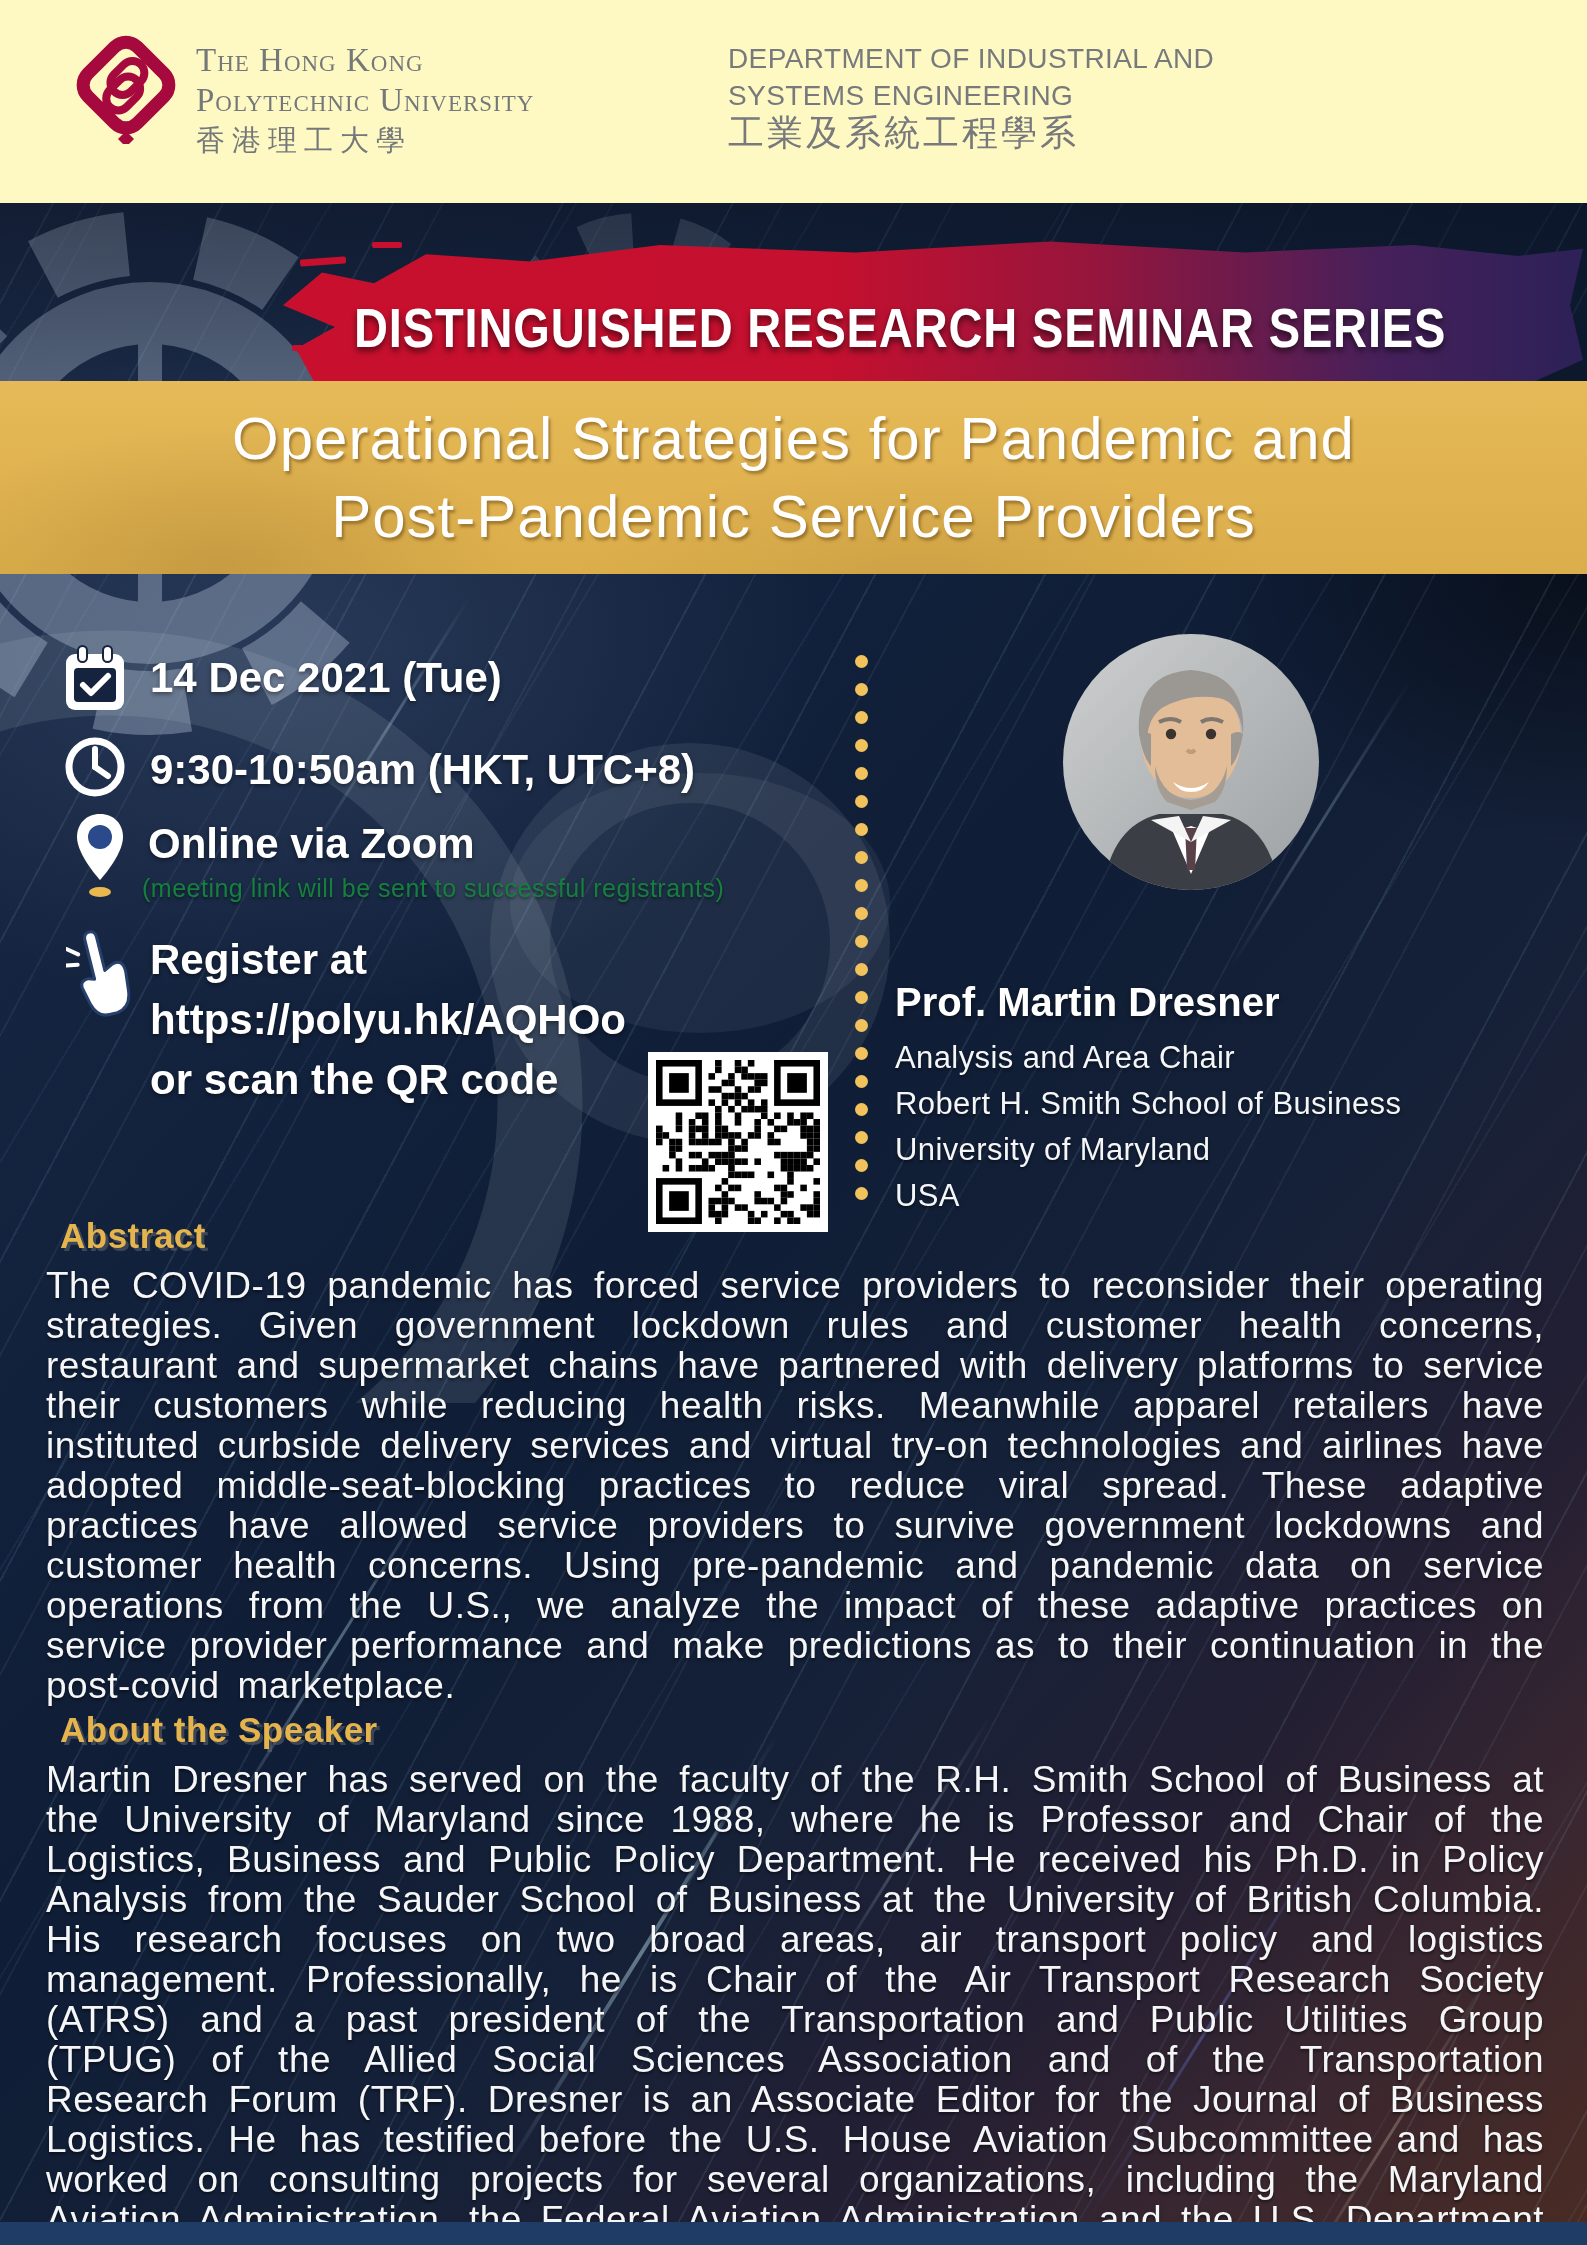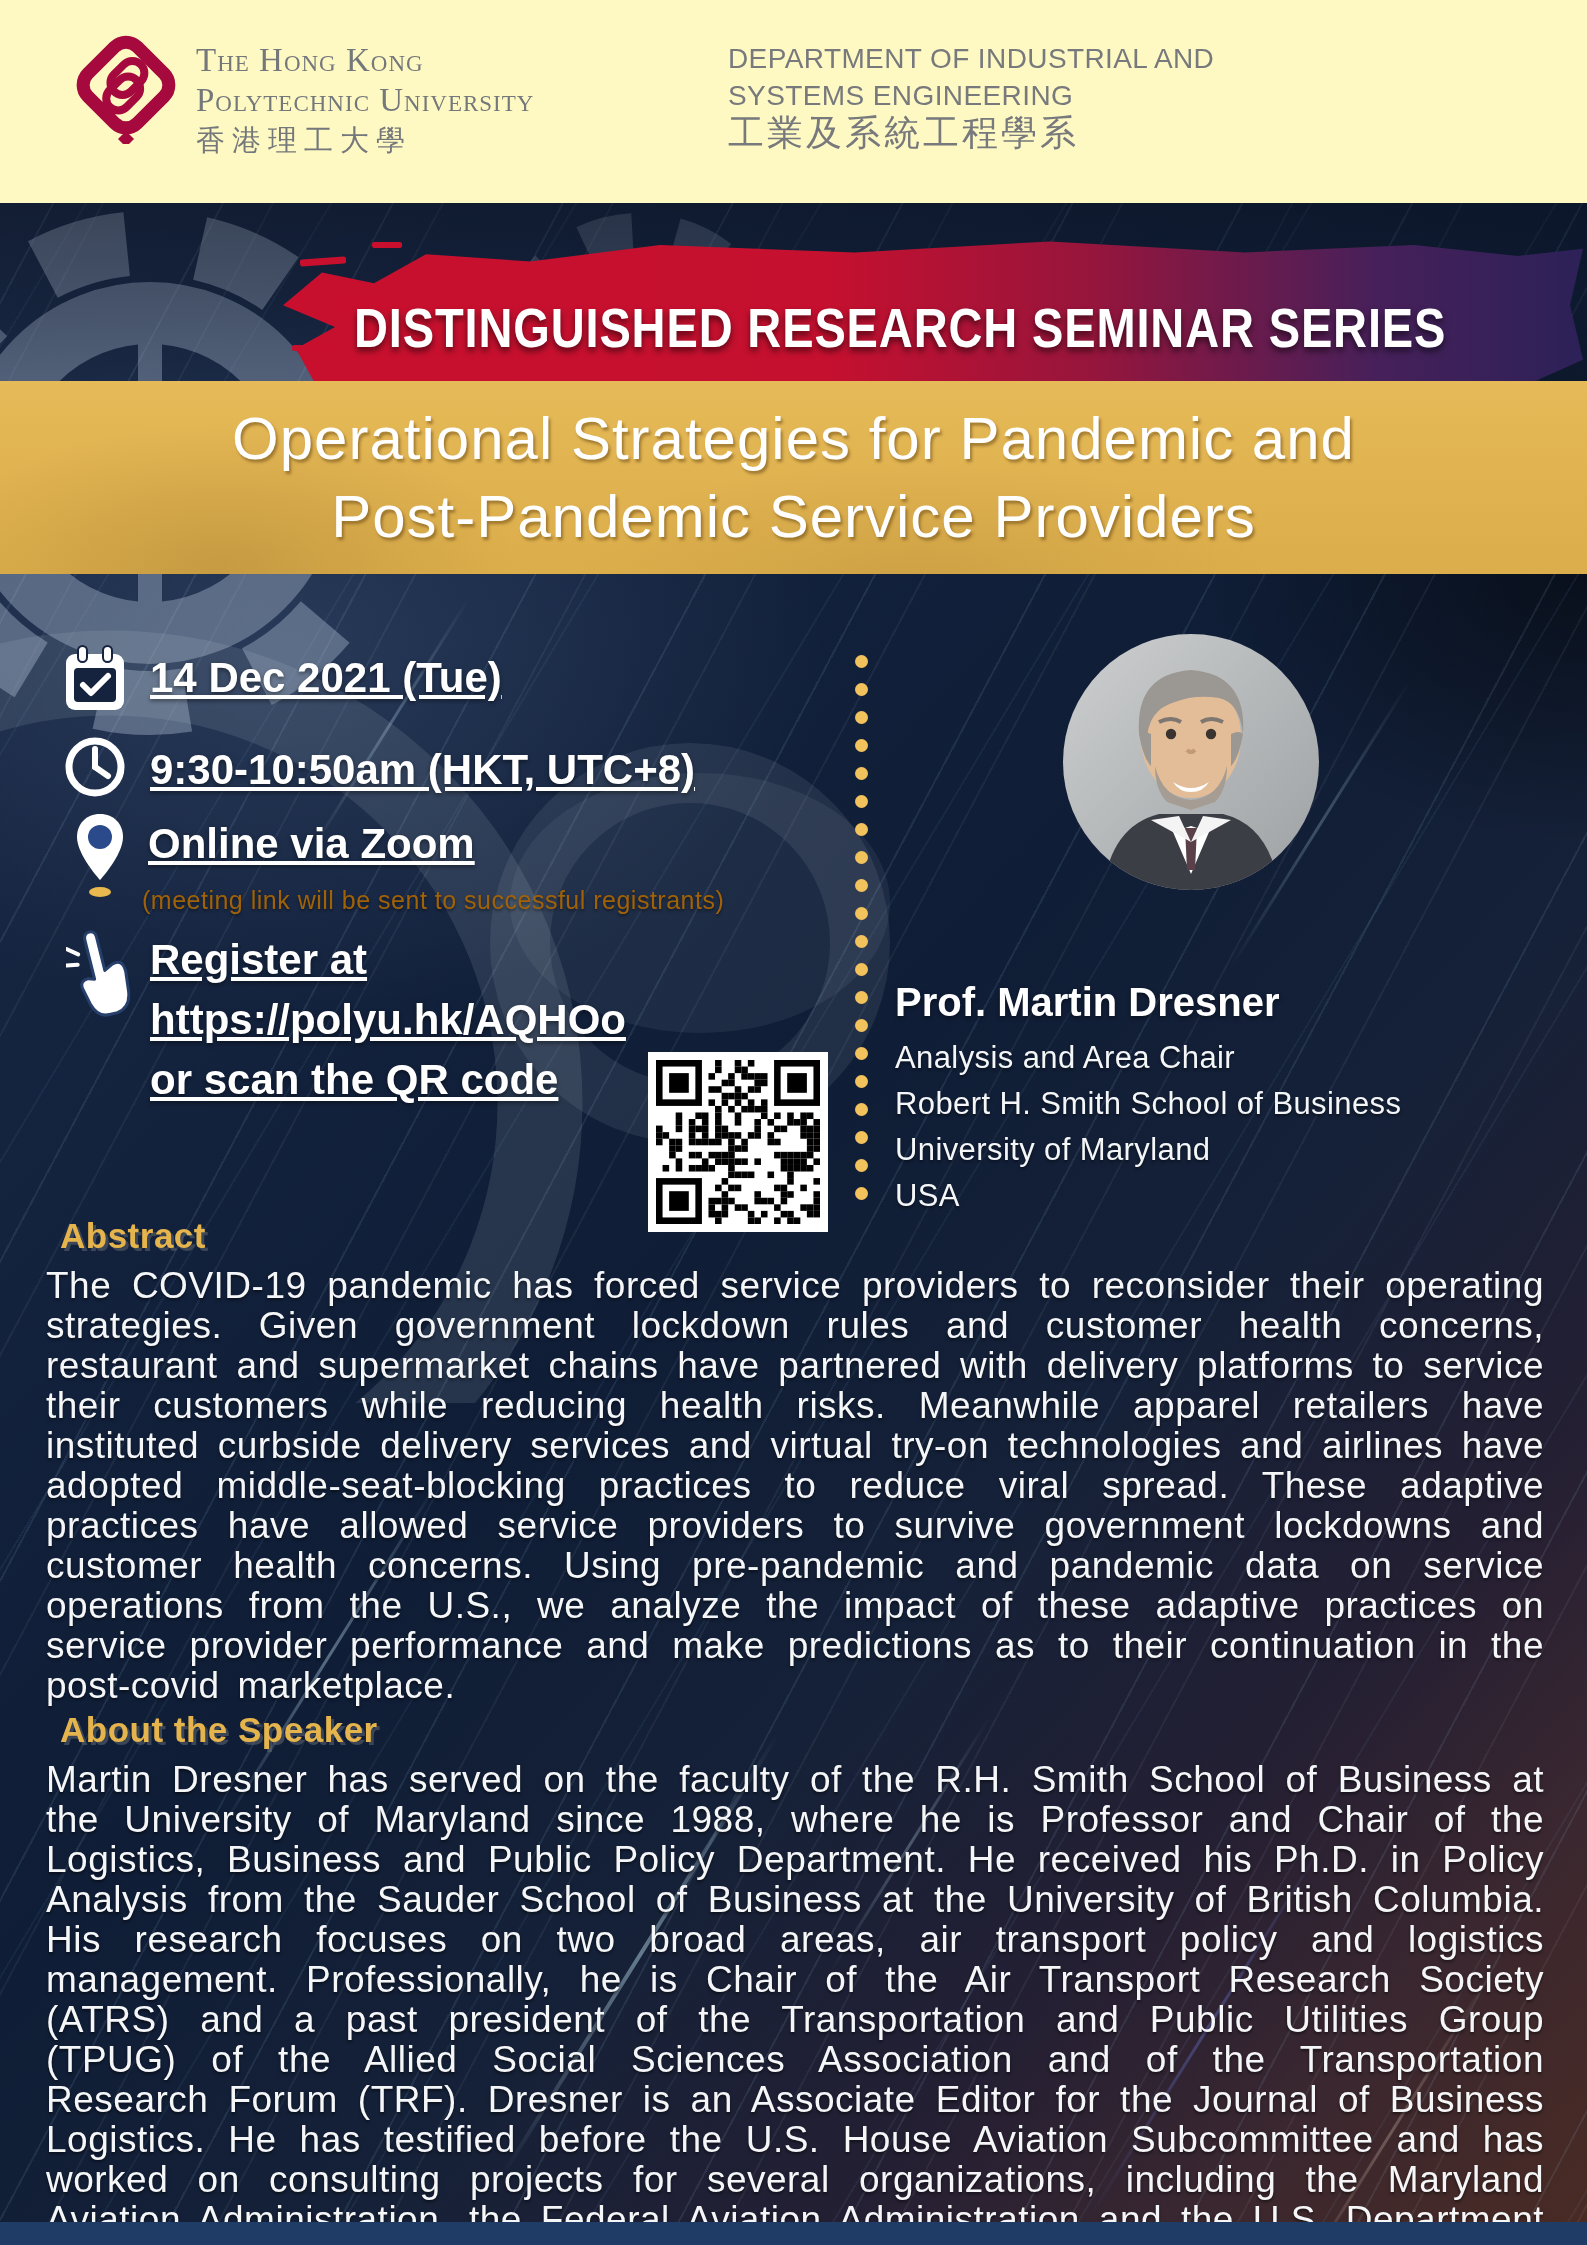--- a/index.html
+++ b/index.html
@@ -50,23 +50,23 @@
       background:radial-gradient(ellipse 420px 200px at 14% 95%, rgba(140,105,40,.28), transparent 70%),
                  radial-gradient(ellipse 500px 160px at 58% 100%, rgba(150,112,45,.20), transparent 70%);}
   .title{position:relative;width:100%;height:100%;display:flex;flex-direction:column;
       align-items:center;justify-content:center;gap:12px;}
   .title div{color:#ffffff;font-size:60px;letter-spacing:1px;line-height:66px;
       text-shadow:2px 3px 3px rgba(115,82,25,.6);white-space:nowrap;}
 
   
   .icon{position:absolute;z-index:4;}
   .ev-text{position:absolute;color:#ffffff;font-weight:bold;font-size:42px;white-space:nowrap;z-index:4;
-      text-shadow:0 2px 4px rgba(0,0,0,.45);text-decoration:underline;}
-  .ev-note{position:absolute;color:#a16207;font-size:25px;white-space:nowrap;z-index:4;letter-spacing:.5px;
-      text-shadow:0 2px 3px rgba(0,0,0,.45);margin-top:12px;}
+      text-shadow:0 2px 4px rgba(0,0,0,.45);}
+  .ev-note{position:absolute;color:#15803d;font-size:25px;white-space:nowrap;z-index:4;letter-spacing:.5px;
+      text-shadow:0 2px 3px rgba(0,0,0,.45);}
   .link{cursor:pointer;}
 
   
   .qr{position:absolute;left:648px;top:1052px;width:180px;height:180px;background:#ffffff;z-index:4;}
 
   
   .dots{position:absolute;left:855px;top:655px;width:14px;z-index:4;}
   .dot{width:13px;height:13px;border-radius:50%;background:#f2c35d;margin-bottom:15px;}
 
   

